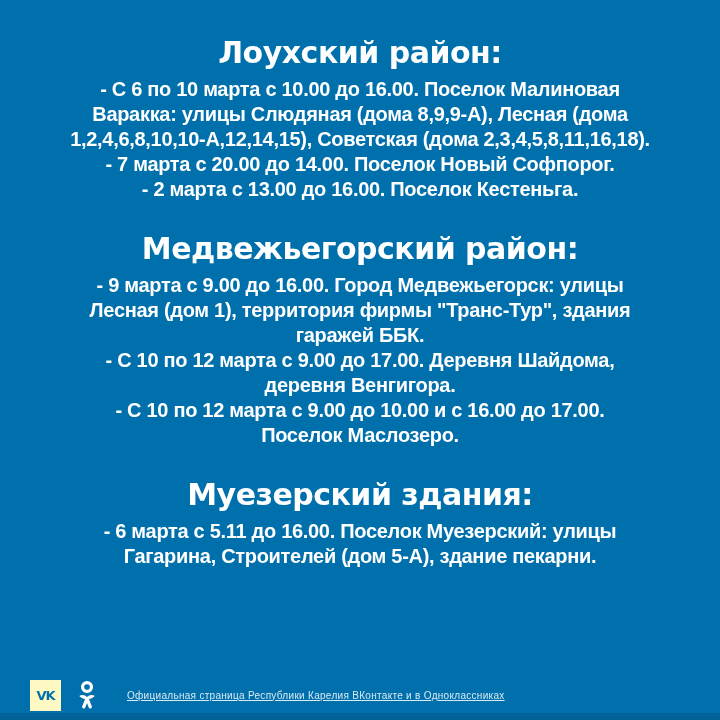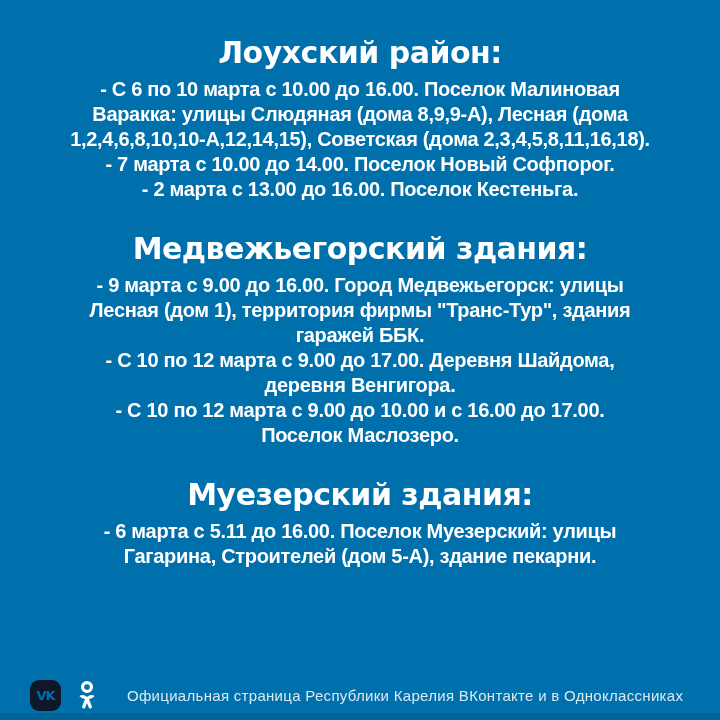--- a/index.html
+++ b/index.html
@@ -22,55 +22,55 @@
   .sec-line{
     margin:0;padding:0 34px;
     font-weight:bold;font-size:20px;line-height:25px;
     letter-spacing:-0.3px;white-space:pre-line;
   }
   .footer{
     position:absolute;left:0;right:0;bottom:6px;height:38px;
     display:flex;align-items:center;padding-left:30px;
   }
   .vk-badge{
-    width:31px;height:31px;border-radius:9px;background:#0f172a;
+    width:31px;height:31px;border-radius:0;background:#fef9c3;
     display:flex;align-items:center;justify-content:center;flex:0 0 auto;
   }
   .vk-badge span{
     color:#0070ad;font-family:"DejaVu Sans",sans-serif;
     font-weight:bold;font-size:13px;letter-spacing:-1px;
   }
   .ok-icon{margin-left:13px;flex:0 0 auto;display:block;}
   .footer-text{
     margin-left:27px;color:rgba(255,255,255,.85);
-    font-size:15px;letter-spacing:.3px;white-space:nowrap;
+    font-size:10px;letter-spacing:.3px;white-space:nowrap;text-decoration:underline;
   }
   .bottom-strip{
     position:absolute;left:0;bottom:0;width:100%;height:7px;
     background:rgba(0,0,0,.12);
   }
 </style>
 </head>
 <body>
 
 <div class="poster">
 
   <main class="content">
 
     <section class="section">
       <h2 class="sec-title">Лоухский район:</h2>
       <p class="sec-line">- С 6 по 10 марта с 10.00 до 16.00. Поселок Малиновая
 Варакка: улицы Слюдяная (дома 8,9,9-А), Лесная (дома
 1,2,4,6,8,10,10-А,12,14,15), Советская (дома 2,3,4,5,8,11,16,18).</p>
-      <p class="sec-line">- 7 марта с 10.00 до 14.00. Поселок Новый Софпорог.</p>
+      <p class="sec-line">- 7 марта с 20.00 до 14.00. Поселок Новый Софпорог.</p>
       <p class="sec-line">- 2 марта с 13.00 до 16.00. Поселок Кестеньга.</p>
     </section>
 
     <section class="section">
-      <h2 class="sec-title">Медвежьегорский здания:</h2>
+      <h2 class="sec-title">Медвежьегорский район:</h2>
       <p class="sec-line">- 9 марта с 9.00 до 16.00. Город Медвежьегорск: улицы
 Лесная (дом 1), территория фирмы "Транс-Тур", здания
 гаражей ББК.</p>
       <p class="sec-line">- С 10 по 12 марта с 9.00 до 17.00. Деревня Шайдома,
 деревня Венгигора.</p>
       <p class="sec-line">- С 10 по 12 марта с 9.00 до 10.00 и с 16.00 до 17.00.
 Поселок Маслозеро.</p>
     </section>
 
     <section class="section">

